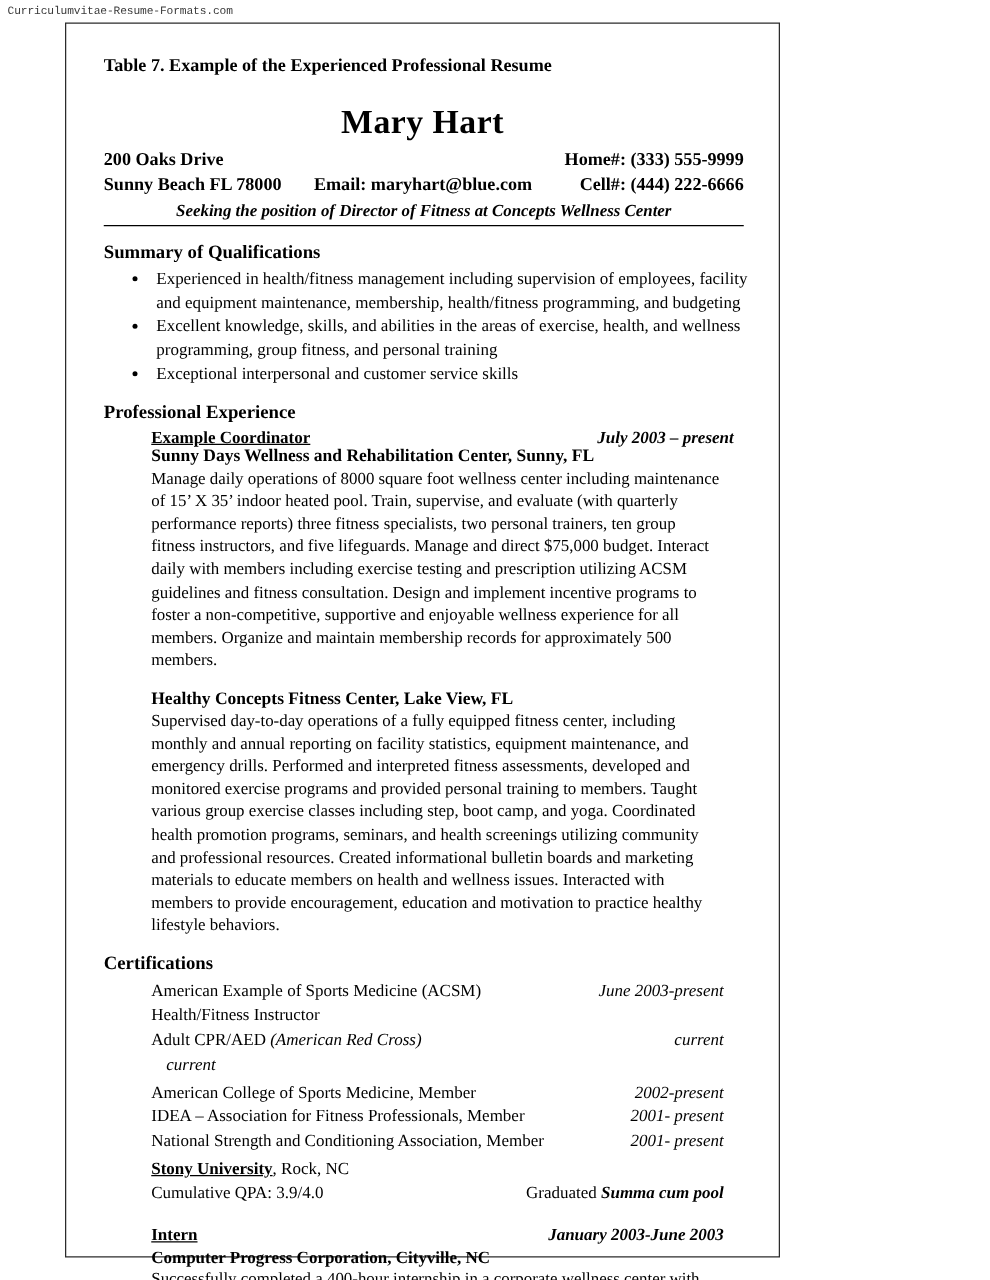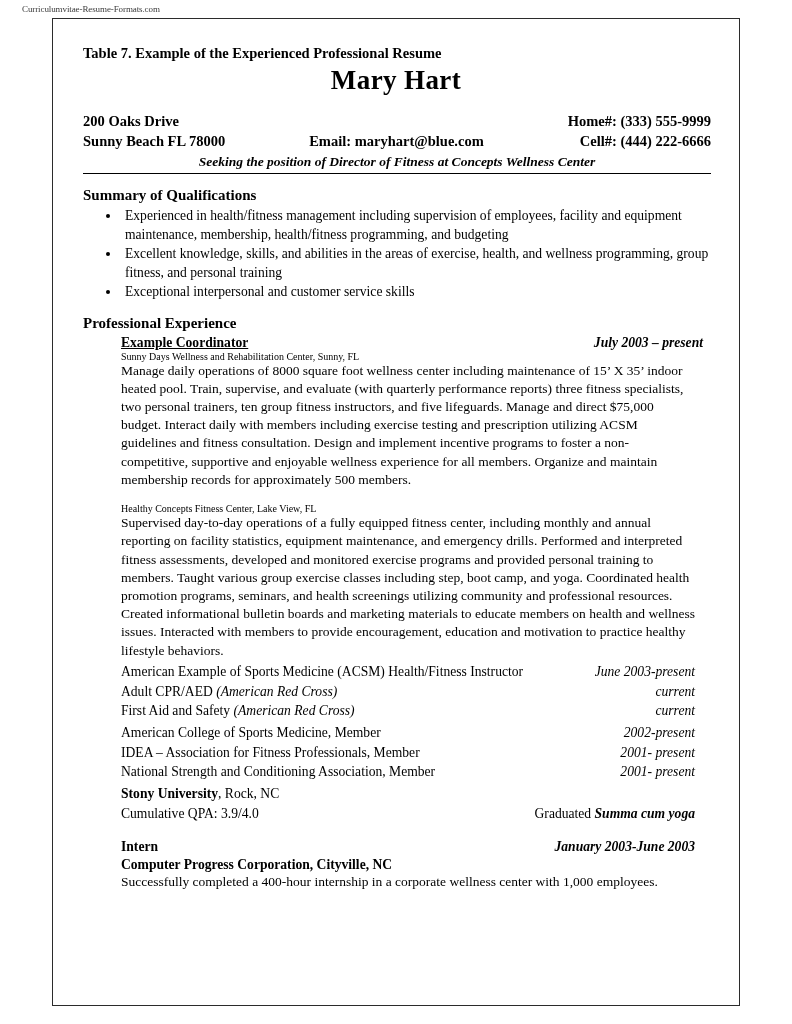--- a/index.html
+++ b/index.html
@@ -11,58 +11,58 @@
     width: 792px;
     height: 1024px;
     font-family: "Liberation Serif", serif;
     color: #000000;
     position: relative;
     overflow: hidden;
   }
   .watermark {
     position: absolute;
     top: 4px;
-    left: 22px;
-    font-family: Liberation Serif, serif;
+    left: 6px;
+    font-family: Liberation Mono, monospace;
     font-size: 9px;
     color: #3a3a3a;
     letter-spacing: -0.1px;
   }
   .page {
     position: absolute;
     top: 18px;
     left: 52px;
-    width: 688px;
+    width: 572px;
     height: 988px;
     border: 1px solid #2b2b2b;
     background: #ffffff;
     box-sizing: border-box;
   }
   .inner {
     padding: 22px 22px 10px 22px;
     box-sizing: border-box;
   }
   .table-caption {
     font-weight: bold;
     font-size: 14.5px;
     margin: 4px 0 0 8px;
   }
   .name {
     text-align: center;
     font-size: 27px;
     font-weight: bold;
-    margin-top: 3px;
+    margin-top: 20px;
     letter-spacing: 0.4px;
   }
   .contact-row {
     display: flex;
     justify-content: space-between;
     font-weight: bold;
     font-size: 14.5px;
-    margin-top: 16px;
+    margin-top: 6px;
     padding: 0 6px 0 8px;
   }
   .contact-col-left { text-align: left; }
   .contact-col-mid { text-align: center; flex: 1; }
   .contact-col-right { text-align: right; }
   .contact-line { line-height: 1.35; white-space: nowrap; }
   .objective {
     text-align: center;
     font-style: italic;
     font-weight: bold;
@@ -97,22 +97,22 @@
     font-weight: bold;
     text-decoration: underline;
   }
   .job-dates {
     font-style: italic;
     font-weight: bold;
     white-space: nowrap;
     padding-right: 14px;
   }
   .job-company {
-    font-weight: normal;
-    font-size: 10px;
+    font-weight: bold;
+    font-size: 14px;
   }
   .job-desc {
     font-size: 13.5px;
     line-height: 1.35;
     text-align: left;
     margin-top: 0px;
     padding-right: 22px;
   }
   .spacer-job { height: 14px; }
   .list-block { margin: 2px 0 0 46px; padding-right: 22px; }
@@ -130,21 +130,21 @@
     padding-left: 12px;
   }
   .edu-block { margin: 2px 0 0 46px; padding-right: 22px; }
   .edu-row {
     display: flex;
     justify-content: space-between;
     align-items: baseline;
     font-size: 13.6px;
     line-height: 1.45;
   }
-  .u-bold-underline { font-weight: bold; }
+  .u-bold-underline { font-weight: bold; text-decoration: underline; }
   .b { font-weight: bold; }
   .i { font-style: italic; }
   .edu-right .i { font-style: italic; }
   .edu-desc { font-size: 13.5px; line-height: 1.35; }
 </style>
 </head>
 <body>
 
 <div class="watermark">Curriculumvitae-Resume-Formats.com</div>
 
@@ -190,31 +190,31 @@
       <div class="job-desc">Manage daily operations of 8000 square foot wellness center including maintenance of 15’ X 35’ indoor heated pool.  Train, supervise, and evaluate (with quarterly performance reports) three fitness specialists, two personal trainers, ten group fitness instructors, and five lifeguards. Manage and direct $75,000 budget. Interact daily with members including exercise testing and prescription utilizing ACSM guidelines and fitness consultation. Design and implement incentive programs to foster a non-competitive, supportive and enjoyable wellness experience for all members. Organize and maintain membership records for approximately 500 members.</div>
     </div>
 
     <div class="spacer-job"></div>
 
     <div class="job">
       <div class="job-company">Healthy Concepts Fitness Center, Lake View, FL</div>
       <div class="job-desc">Supervised day-to-day operations of a fully equipped fitness center, including monthly and annual reporting on facility statistics, equipment maintenance, and emergency drills.  Performed and interpreted fitness assessments, developed and monitored exercise programs and provided personal training to members.  Taught various group exercise classes including step, boot camp, and yoga.  Coordinated health promotion programs, seminars, and health screenings utilizing community and professional resources. Created informational bulletin boards and marketing materials to educate members on health and wellness issues. Interacted with members to provide encouragement, education and motivation to practice healthy lifestyle behaviors.</div>
     </div>
 
+    <div class="section-title">Certifications</div>
     <div class="list-block">
       <div class="list-row">
         <span class="label"><span>American Example of Sports Medicine (ACSM) Health/Fitness Instructor</span><i></i></span>
         <span class="value">June 2003-present</span>
       </div>
       <div class="list-row">
         <span class="label"><span>Adult CPR/AED </span><i>(American Red Cross)</i></span>
         <span class="value">current</span>
       </div>
       <div class="list-row">
-        <span class="label"><span>First Aid and Safety </span><i>(American Red Cross)</i></span>
         <span class="value">current</span>
       </div>
     </div>
 
     <div class="list-block">
       <div class="list-row">
         <span class="label">American College of Sports Medicine, Member</span>
         <span class="value">2002-present</span>
       </div>
       <div class="list-row">
@@ -226,21 +226,21 @@
         <span class="value">2001- present</span>
       </div>
     </div>
 
     <div class="edu-block">
       <div class="edu-row">
         <span><span class="u-bold-underline">Stony University</span><span>, Rock, NC</span></span>
       </div>
       <div class="edu-row">
         <span>Cumulative QPA: 3.9/4.0</span>
-        <span class="edu-right"><span>Graduated </span><span class="b i">Summa cum yoga</span></span>
+        <span class="edu-right"><span>Graduated </span><span class="b i">Summa cum pool</span></span>
       </div>
 
       <div style="height:14px;"></div>
 
       <div class="edu-row">
         <span class="u-bold-underline">Intern</span>
         <span class="value b i">January 2003-June 2003</span>
       </div>
       <div class="b" style="font-size:13.6px;">Computer Progress Corporation, Cityville, NC</div>
       <div class="edu-desc">Successfully completed a 400-hour internship in a corporate wellness center with 1,000 employees.</div>

